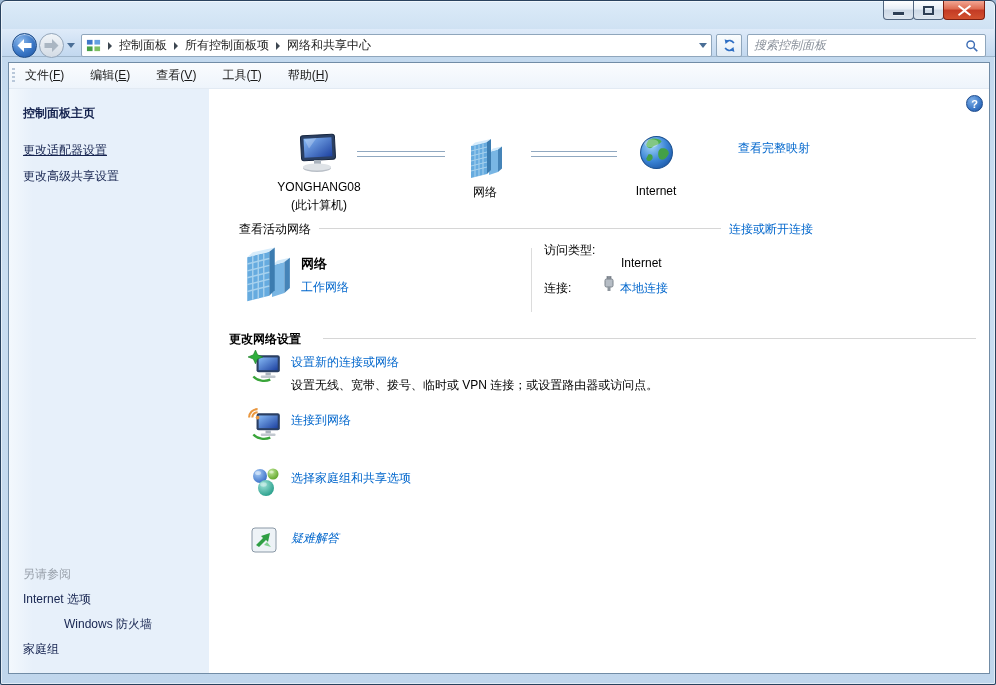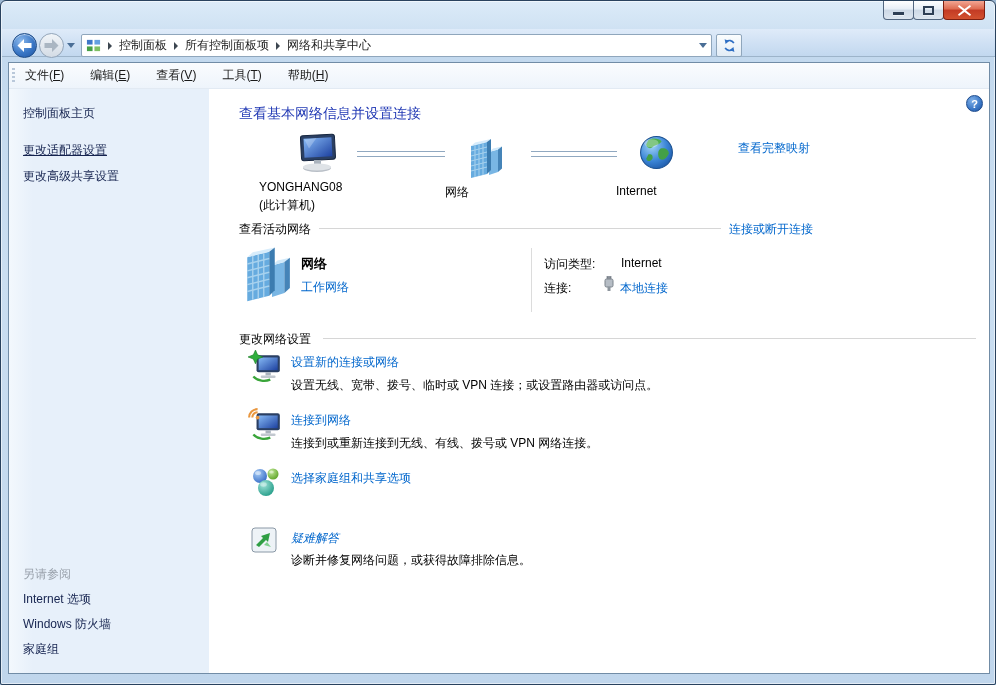--- a/index.html
+++ b/index.html
@@ -54,21 +54,21 @@
   .sidebar{position:absolute;left:8px;top:88px;width:200px;height:584px;
     background:linear-gradient(90deg,#f3f8fd 0%,#e7f0fa 12%,#e7f0fa 100%);}
   .side-link{position:absolute;left:22px;color:#15234f;cursor:pointer;white-space:nowrap;}
   .side-muted{position:absolute;left:22px;color:#9aa2ac;white-space:nowrap;}
   .help-btn{position:absolute;left:965px;top:94px;width:17px;height:17px;border-radius:50%;
     background:radial-gradient(circle at 35% 30%,#7fb0e8 0%,#3a77c6 60%,#1d4f9c 100%);
     border:1px solid #1c4a8c;color:#fff;font-weight:bold;font-size:11px;line-height:16px;text-align:center;box-sizing:border-box;cursor:pointer;}
   .page-title{position:absolute;left:238px;top:104px;font-size:14px;color:#2038b4;white-space:nowrap;}
   .link{color:#0066cc;cursor:pointer;white-space:nowrap;}
   .blk{color:#000;white-space:nowrap;}
-  .map-label{position:absolute;color:#000;}
+  .map-label{position:absolute;text-align:center;color:#000;}
   .map-line{position:absolute;height:4px;border-top:1px solid #90a8c0;border-bottom:1px solid #90a8c0;box-sizing:content-box;}
   .sec-line{position:absolute;height:1px;background:#d6d6d6;}
   .v-divider{position:absolute;width:1px;background:#dcdcdc;}
   .item-title{position:absolute;color:#0066cc;cursor:pointer;white-space:nowrap;}
   .item-desc{position:absolute;color:#000;white-space:nowrap;}
 </style>
 </head>
 <body>
 
 <div class="stage">
@@ -144,47 +144,53 @@
 
     <div class="refresh">
       <svg width="15" height="15" viewBox="0 0 16 16">
         <path d="M12.6,5.4 A5.2,5.2 0 0 0 4.6,4.0" fill="none" stroke="#2f6fc4" stroke-width="1.8"></path>
         <polygon points="2.8,1.2 3.8,6.4 7.6,3.2" fill="#2f6fc4"></polygon>
         <path d="M3.4,10.6 A5.2,5.2 0 0 0 11.4,12.0" fill="none" stroke="#2f6fc4" stroke-width="1.8"></path>
         <polygon points="13.2,14.8 12.2,9.6 8.4,12.8" fill="#2f6fc4"></polygon>
       </svg>
     </div>
 
+    <div class="searchbox">
+      <span class="ph">搜索控制面板</span>
+      <svg class="mag" width="14" height="14" viewBox="0 0 16 16">
+        <circle cx="6.5" cy="6.5" r="4.3" fill="none" stroke="#3d6db5" stroke-width="1.6"></circle>
+        <line x1="10" y1="10" x2="14" y2="14" stroke="#3d6db5" stroke-width="2"></line>
+      </svg>
+    </div>
   </div>
 
   <div class="menubar">
     <span class="grip"></span>
     <span class="menu-item"><span>文件(</span><u>F</u><span>)</span></span>
     <span class="menu-item"><span>编辑(</span><u>E</u><span>)</span></span>
     <span class="menu-item"><span>查看(</span><u>V</u><span>)</span></span>
     <span class="menu-item"><span>工具(</span><u>T</u><span>)</span></span>
     <span class="menu-item"><span>帮助(</span><u>H</u><span>)</span></span>
   </div>
 
   <div class="client-frame"></div>
 
   <div class="content-main"></div>
   <div class="sidebar"></div>
 
-  <span class="side-link" style="top:104px;">控制面板主页</span>
+  <span class="side-link" style="top:104px;font-weight:bold;">控制面板主页</span>
   <span class="side-link" style="top:141px;text-decoration:underline;">更改适配器设置</span>
   <span class="side-link" style="top:167px;">更改高级共享设置</span>
   <span class="side-muted" style="top:565px;">另请参阅</span>
   <span class="side-link" style="top:590px;">Internet 选项</span>
-  <span class="side-link" style="top:615px;">Windows 防火墙</span>
+  <span class="side-link" style="top:615px;margin-left:41px;">Windows 防火墙</span>
   <span class="side-link" style="top:640px;">家庭组</span>
 
   <div class="help-btn"><span>?</span></div>
 
-  <div class="page-title">查看基本网络信息并设置连接</div>
 
   <svg class="abs" style="left:296px;top:132px;" width="46" height="42" viewBox="0 0 46 42">
     <g transform="rotate(-3 20 15)">
       <rect x="4" y="2" width="34" height="25" rx="2.5" fill="#2a3f63" stroke="#16263f"></rect>
       <rect x="7" y="5" width="28" height="19" fill="url(#scrG)"></rect>
       <path d="M8,6 L20,5 L12,15 Z" fill="#ffffff" opacity=".25"></path>
     </g>
     <rect x="17" y="27" width="7" height="5" fill="#aab3bd"></rect>
     <ellipse cx="20" cy="35" rx="14" ry="4" fill="#b9bfc7"></ellipse>
     <ellipse cx="20" cy="34" rx="14" ry="3.6" fill="#dfe3e7"></ellipse>
@@ -231,32 +237,32 @@
     <polygon points="6,8 10,4.5 26,1 22,4" fill="#d7ecfb"></polygon>
     <polygon points="22,4 26,1 26,32 22,36" fill="#3c7cb0"></polygon>
     <path d="M10,7 L10,39 M14,6 L14,38 M18,5 L18,37" stroke="#a8d2ee" stroke-width="1"></path>
     <path d="M6,13 L22,9 M6,18 L22,14 M6,23 L22,19 M6,28 L22,24 M6,33 L22,29" stroke="#a8d2ee" stroke-width="1"></path>
   </svg>
   <span class="blk abs" style="left:300px;top:254px;font-size:13px;font-weight:bold;">网络</span>
   <span class="link abs" style="left:300px;top:278px;">工作网络</span>
 
   <div class="v-divider" style="left:530px;top:247px;height:64px;"></div>
 
-  <span class="blk abs" style="left:543px;top:255px;">访问类型:</span>
+  <span class="blk abs" style="left:543px;top:241px;">访问类型:</span>
   <span class="blk abs" style="left:620px;top:255px;">Internet</span>
   <span class="blk abs" style="left:543px;top:279px;text-align:right;">连接:</span>
   <svg class="abs" style="left:602px;top:274px;" width="12" height="17" viewBox="0 0 12 17">
     <rect x="3.5" y="1" width="5" height="3" fill="#9aa1a9"></rect>
     <path d="M4.5,3.5 V1.5 M6,3.5 V1.5 M7.5,3.5 V1.5" stroke="#6e757d" stroke-width=".8"></path>
     <rect x="2" y="4" width="8" height="8" rx="1.5" fill="#b6bdc5" stroke="#7c848c"></rect>
     <rect x="4.5" y="12" width="3" height="4" fill="#8d959d"></rect>
   </svg>
   <span class="link abs" style="left:619px;top:279px;">本地连接</span>
 
-  <span class="blk abs" style="left:238px;top:330px;">更改网络设置</span>
+  <span class="blk abs" style="left:228px;top:330px;font-weight:bold;">更改网络设置</span>
   <div class="sec-line" style="left:322px;top:337px;width:653px;"></div>
 
   <svg class="abs" style="left:246px;top:348px;" width="36" height="36" viewBox="0 0 34 34">
     <rect x="9" y="6" width="22" height="16" rx="2" fill="#2a3f63"></rect>
     <rect x="11" y="8" width="18" height="12" fill="url(#scrG)"></rect>
     <rect x="17.5" y="22" width="5" height="3" fill="#aab3bd"></rect>
     <rect x="13" y="25" width="14" height="2.5" rx="1" fill="#c2c8cf"></rect>
     <path d="M6,26 C10,30.5 17,31 22,29" stroke="#3aa53a" stroke-width="2.2" fill="none"></path>
     <polygon points="8,1 10,5.5 15,7.5 10,9.5 8,14 6,9.5 1,7.5 6,5.5" fill="#2fae3c" stroke="#1b7f27" stroke-width=".6"></polygon>
   </svg>
@@ -267,33 +273,31 @@
     <rect x="9" y="6" width="22" height="16" rx="2" fill="#2a3f63"></rect>
     <rect x="11" y="8" width="18" height="12" fill="url(#scrG)"></rect>
     <rect x="17.5" y="22" width="5" height="3" fill="#aab3bd"></rect>
     <rect x="13" y="25" width="14" height="2.5" rx="1" fill="#c2c8cf"></rect>
     <path d="M6,26 C10,30.5 17,31 22,29" stroke="#3aa53a" stroke-width="2.2" fill="none"></path>
     <path d="M2,10 A8,8 0 0 1 10,2" stroke="#e9973f" stroke-width="2" fill="none"></path>
     <path d="M5,10 A5,5 0 0 1 10,5" stroke="#e9973f" stroke-width="2" fill="none"></path>
     <circle cx="10" cy="10" r="1.8" fill="#e9973f"></circle>
   </svg>
   <span class="item-title" style="left:290px;top:411px;">连接到网络</span>
-  <span class="item-desc" style="left:290px;top:434px;">连接到或重新连接到无线、有线、拨号或 VPN 网络连接。</span>
 
   <svg class="abs" style="left:248px;top:464px;" width="34" height="34" viewBox="0 0 34 34">
     <circle cx="11" cy="11" r="7" fill="url(#ballBlue)"></circle>
     <circle cx="24" cy="9" r="5.5" fill="url(#ballGreen)"></circle>
     <circle cx="17" cy="23" r="8" fill="url(#ballTeal)"></circle>
     <ellipse cx="9" cy="8" rx="3" ry="2" fill="#fff" opacity=".45"></ellipse>
     <ellipse cx="22.5" cy="7" rx="2.3" ry="1.5" fill="#fff" opacity=".45"></ellipse>
     <ellipse cx="14.5" cy="19.5" rx="3.3" ry="2.2" fill="#fff" opacity=".4"></ellipse>
   </svg>
   <span class="item-title" style="left:290px;top:469px;">选择家庭组和共享选项</span>
 
   <svg class="abs" style="left:250px;top:526px;" width="26" height="26" viewBox="0 0 26 26">
     <rect x="1" y="1" width="24" height="24" rx="3" fill="#eef3f7" stroke="#8a98a6"></rect>
     <polygon points="5,18 12,11 10,9 19,6 17,15 15,13 8,20" fill="#2f9e44"></polygon>
     <polygon points="20,20 13,18 16,15" fill="#7fd08f"></polygon>
   </svg>
   <span class="item-title" style="left:290px;top:529px;font-style:italic;">疑难解答</span>
-  <span class="item-desc" style="left:290px;top:551px;">诊断并修复网络问题，或获得故障排除信息。</span>
 
 </div>
 
 </body></html>

